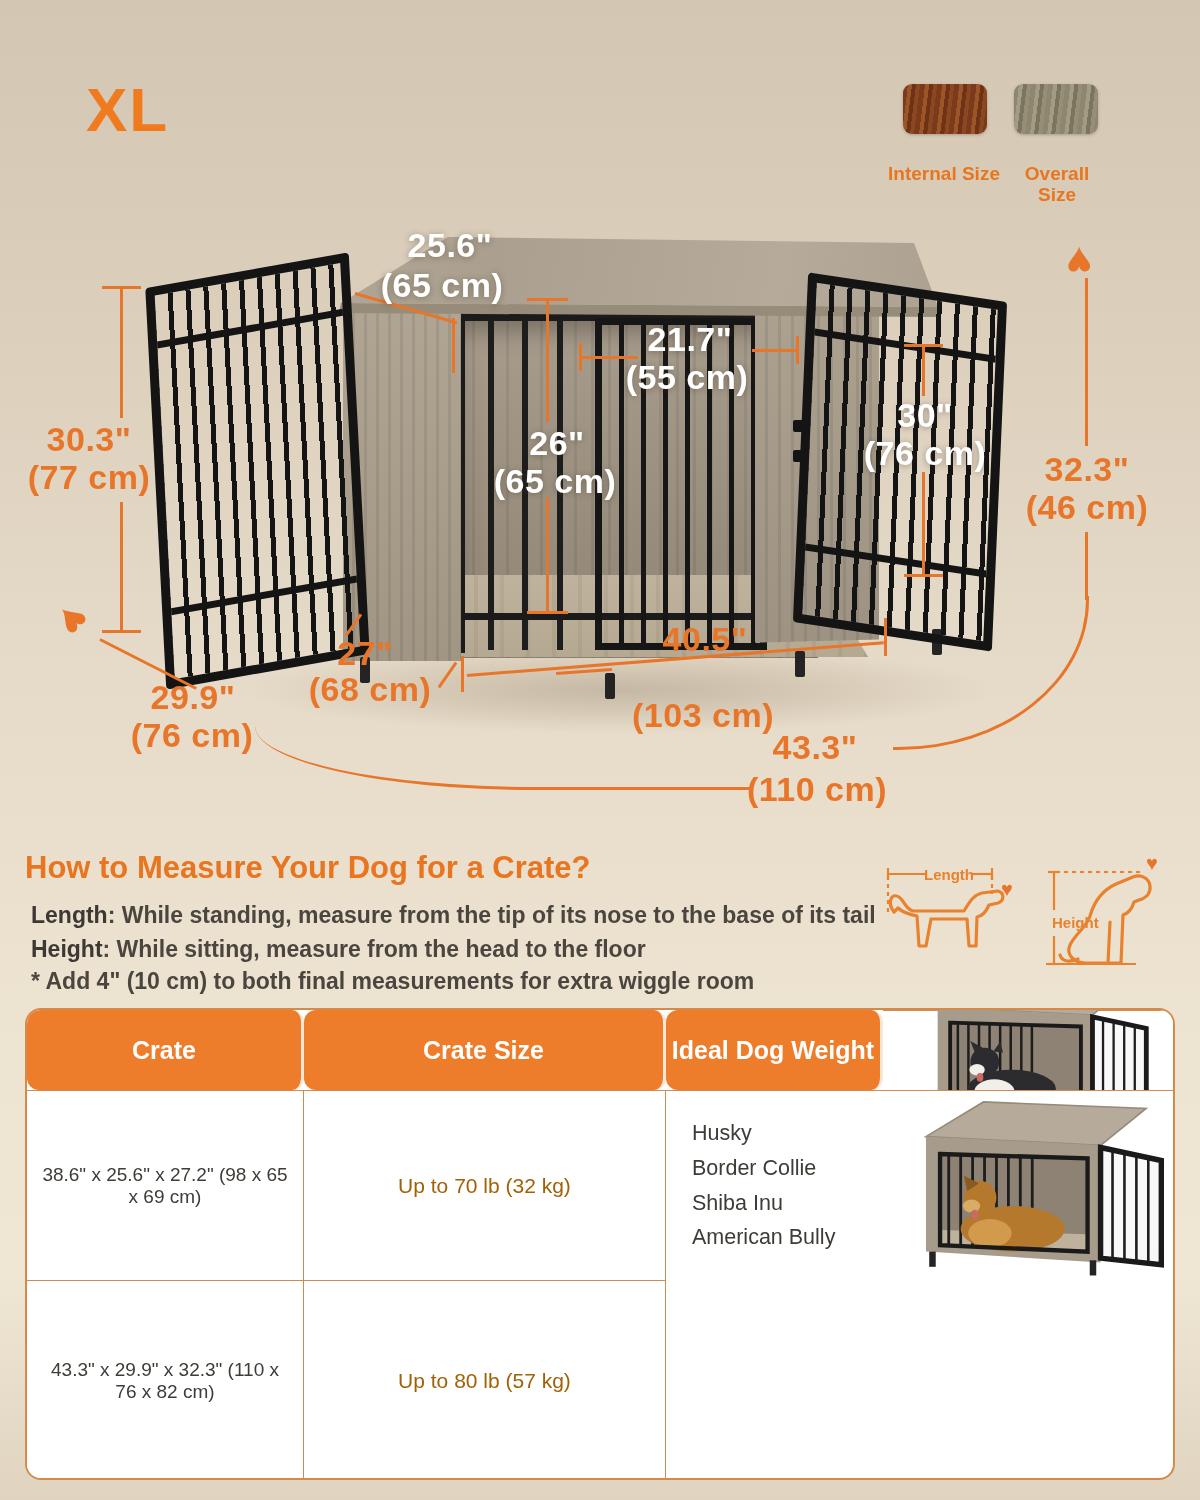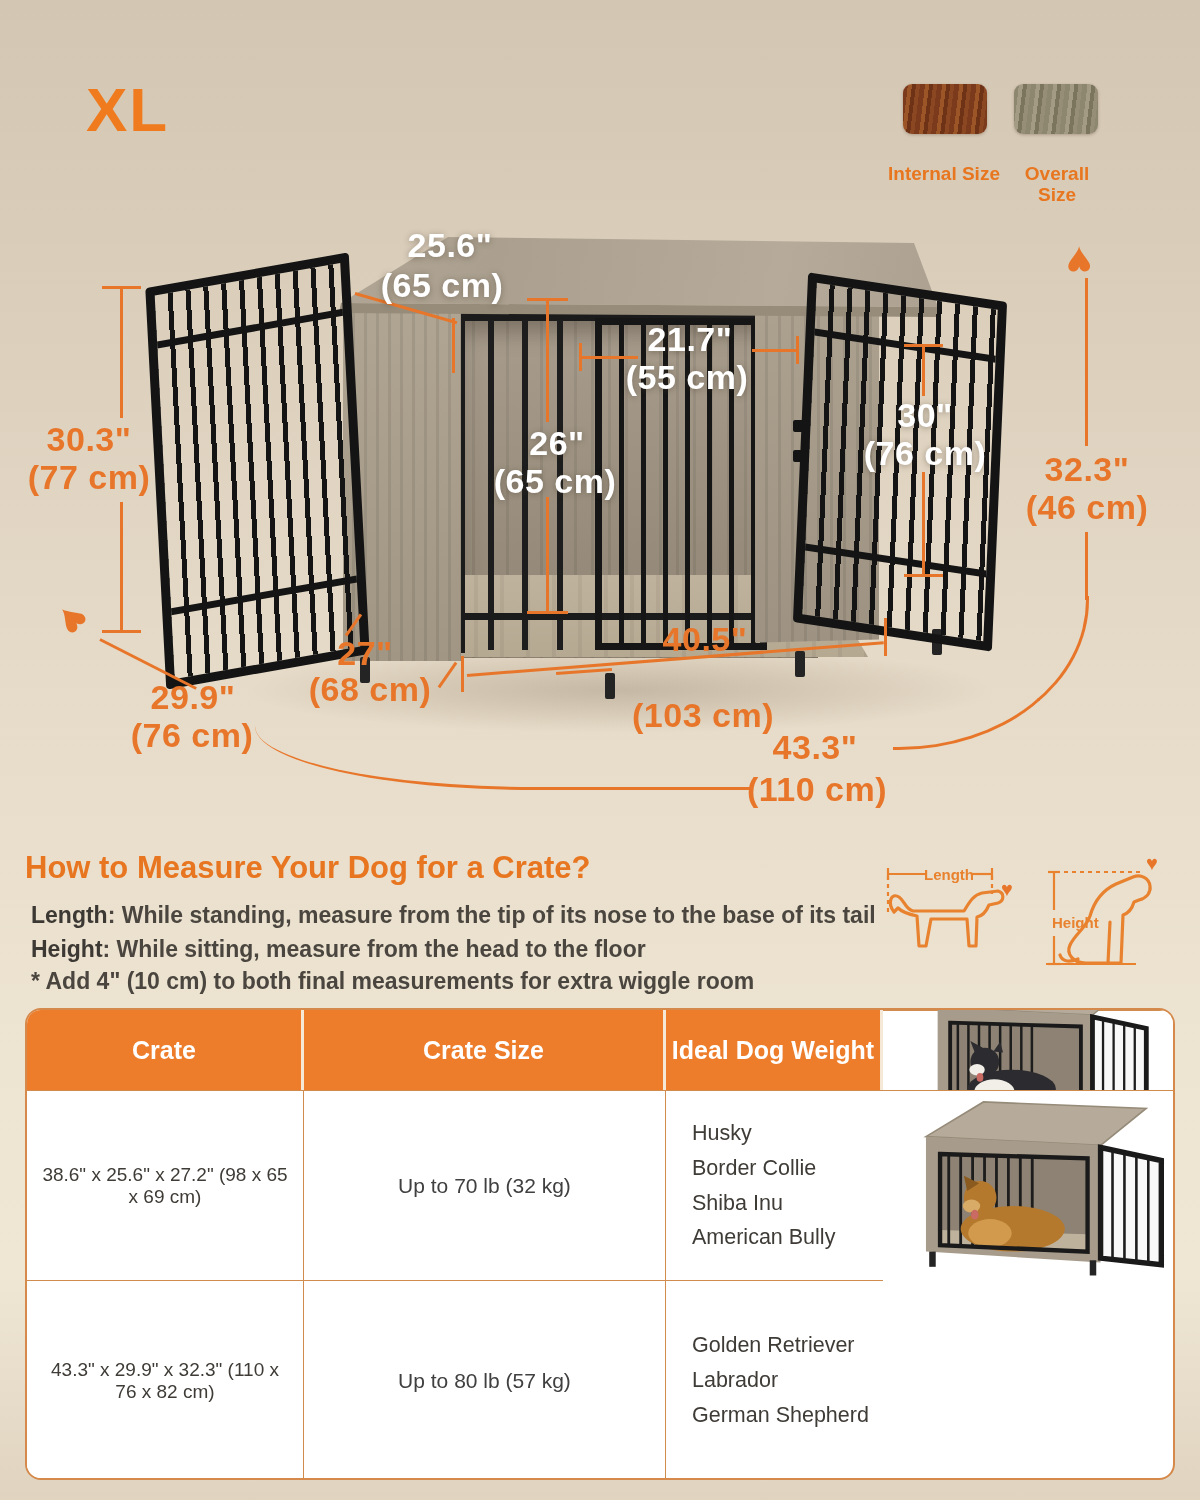--- a/index.html
+++ b/index.html
@@ -74,27 +74,27 @@
   .measure-line { position:absolute; left:31px; font-size:23px; color:#4a463f;font-weight:bold; }
   .measure-line b { color:#3c3833; }
   .dogsvg { position:absolute; z-index:4; }
 
   
   .size-table { left:25px; top:1008px; width:1150px; height:472px; background:#ffffff;
     border:2px solid #d5894a; border-radius:16px; overflow:hidden;
     display:grid; grid-template-columns:277px 362px 217px 292px; grid-template-rows:80px 190px 200px; }
   .th { background:#ee7d2b; color:#fff; font-size:25px; font-weight:bold;
     display:flex; align-items:center; justify-content:center; text-align:center; line-height:1.15;
-    border-right:3px solid #f6e8d6; }
+    border-right:3px solid #f6e8d6;border-radius:12px; }
   .th:last-child { border-right:none; }
   .td { display:flex; align-items:center; justify-content:center; text-align:center;
     border-right:1.5px solid #d08c4e; border-top:1.5px solid #d08c4e; background:#fff; }
   .td.last { border-right:none; }
   .td-size { font-size:19px; color:#3f3c37; padding:0 14px; }
-  .td-weight { font-size:21px; color:#404040;text-align:center; }
+  .td-weight { font-size:21px; color:#a16207;text-align:center; }
   .td-breeds { justify-content:flex-start; text-align:left; padding-left:26px; font-size:21.5px; color:#3f3c37; line-height:1.62; }
 </style>
 </head>
 <body>
 
 <div class="page">
 
   <div class="abs badge-xl">XL</div>
   <div class="abs swatch swatch-internal"></div>
   <div class="abs swatch swatch-overall"></div>
@@ -303,22 +303,15 @@
             <line x1="218" y1="58" x2="218" y2="157"></line>
           <line x1="229" y1="60" x2="229" y2="158"></line>
             <line x1="240" y1="62" x2="240" y2="159"></line>
         </g>
         <rect x="38" y="148" width="6" height="14" fill="#242424"></rect>
         <rect x="186" y="156" width="6" height="14" fill="#242424"></rect>
       </svg>
     </div>
     <div class="td td-size">43.3" x 29.9" x 32.3" (110 x 76 x 82 cm)</div>
     <div class="td td-weight">Up to 80 lb (57 kg)</div>
-    <div class="td td-breeds last">
-        <div>
-          <div>Golden Retriever</div>
-          <div>Labrador</div>
-          <div>German Shepherd</div>
-        </div>
-      </div>
   </div>
 
 </div>
 
 </body></html>

